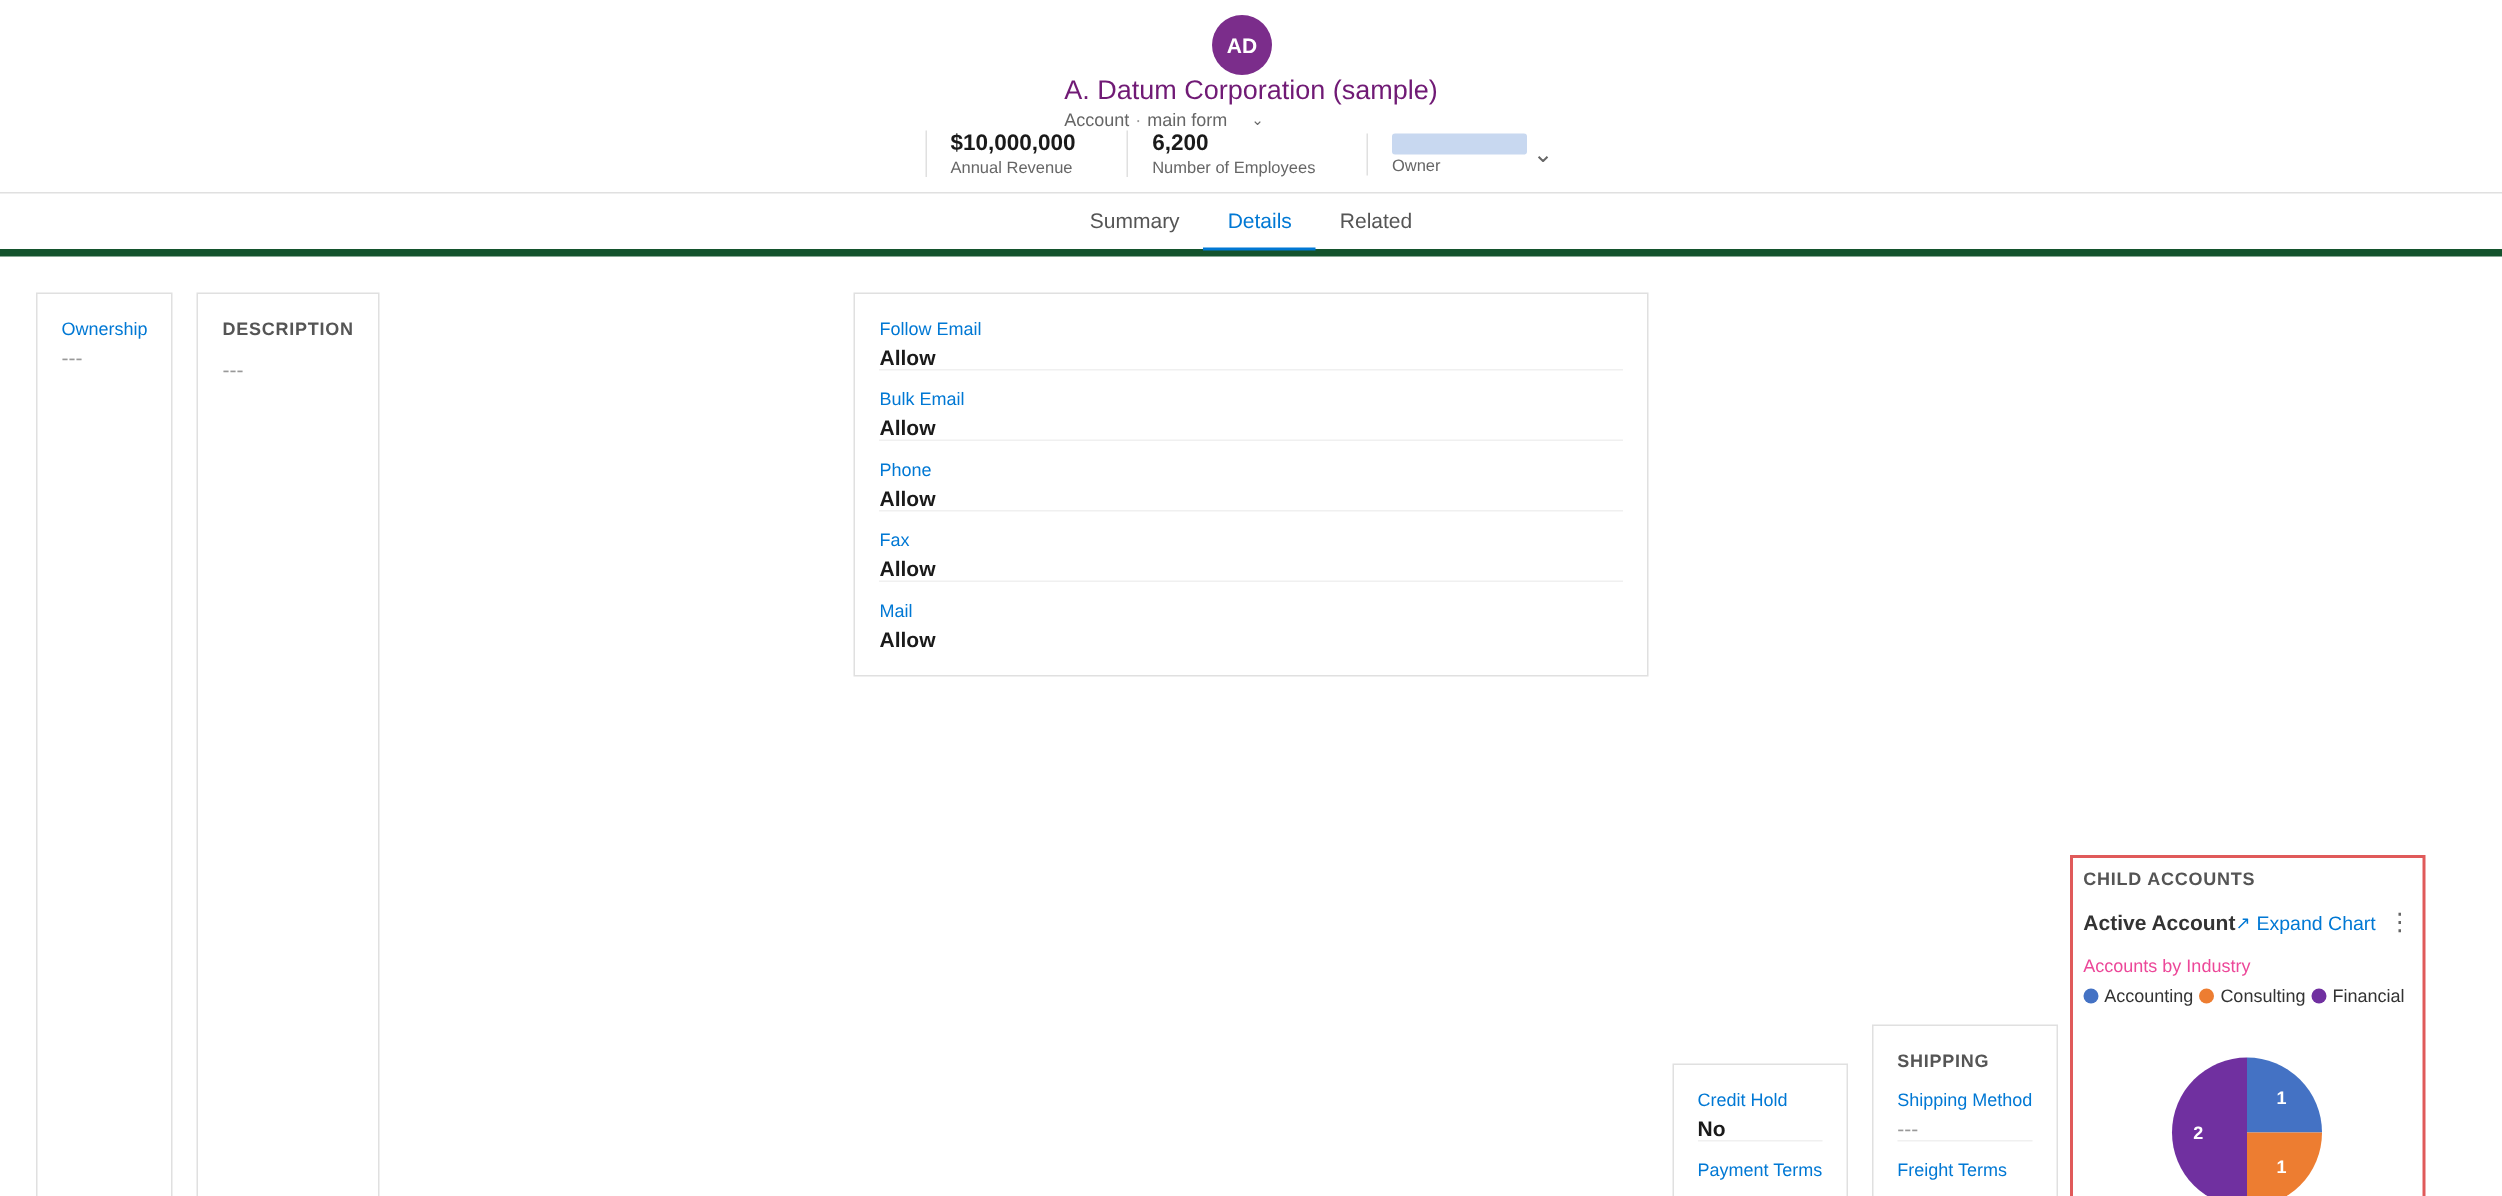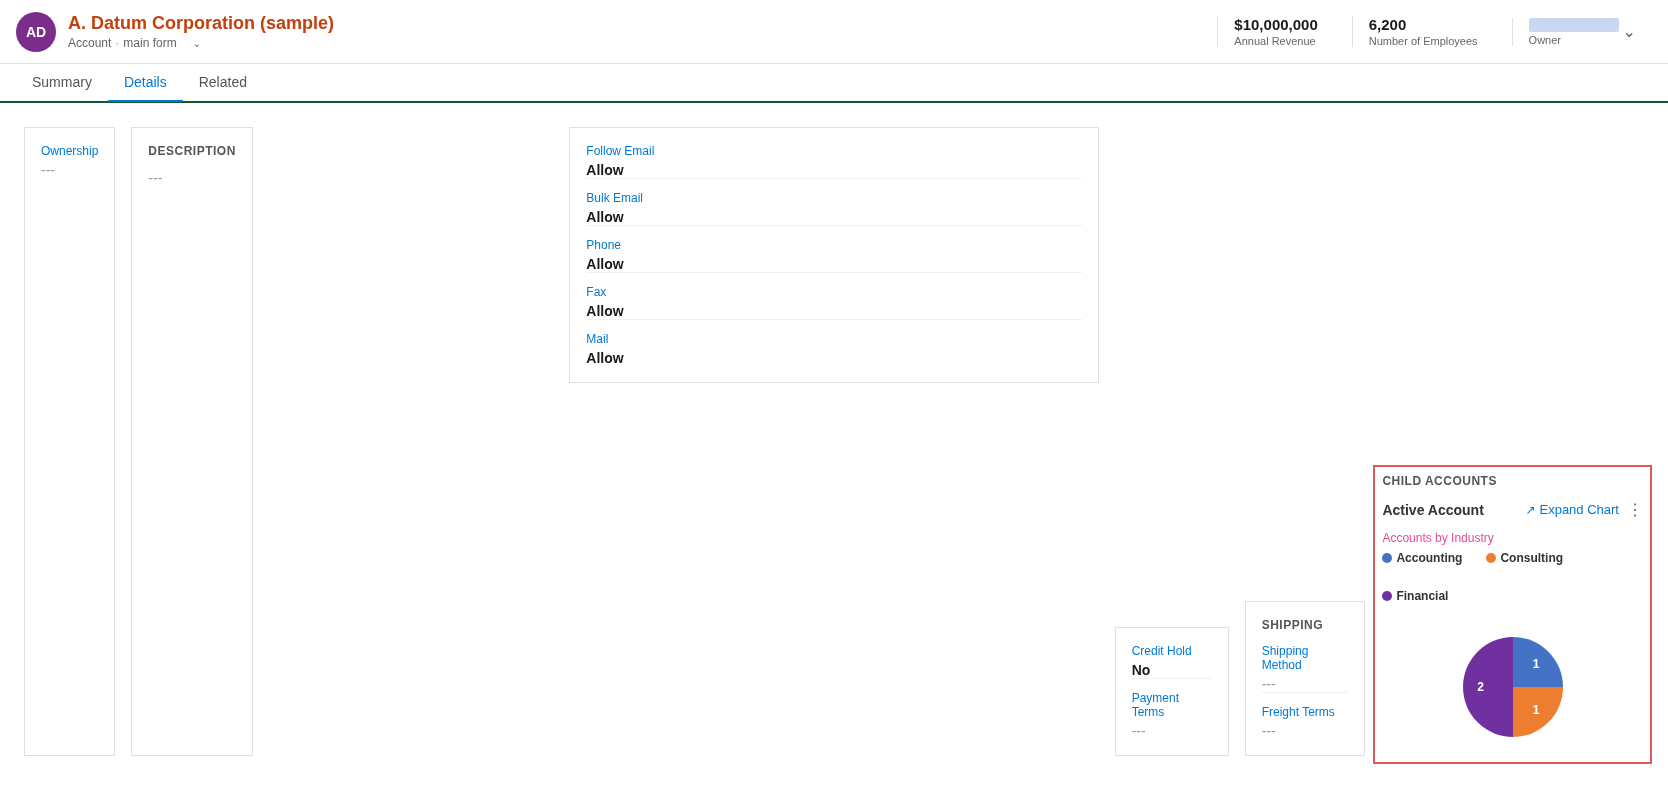--- a/index.html
+++ b/index.html
@@ -5,52 +5,54 @@
     * { box-sizing: border-box; margin: 0; padding: 0; }
     body { font-family: 'Segoe UI', sans-serif; font-size: 14px; color: #333; background: #fff; }
 
     
     .header {
       display: flex;
       align-items: center;
       padding: 10px 16px;
       border-bottom: 1px solid #e0e0e0;
       min-height: 64px;
+      flex-direction: column;
     }
     .avatar {
       width: 40px; height: 40px;
       border-radius: 50%;
       background: #7b2d8b;
       color: #fff;
       display: flex; align-items: center; justify-content: center;
       font-weight: 700; font-size: 14px;
       margin-right: 12px;
       flex-shrink: 0;
     }
     .header-title { flex: 1; }
-    .header-title h1 { font-size: 18px; font-weight: 700; color: #c2410c; }
+    .header-title h1 { font-size: 18px; font-weight: 400; color: #701a75; }
     .header-subtitle { font-size: 12px; color: #666; display: flex; align-items: center; gap: 4px; margin-top: 2px; }
     .header-subtitle .dot { color: #999; }
     .header-subtitle .form-link { color: #666; cursor: pointer; display: flex; align-items: center; gap: 16px; }
     .chevron-icon { font-size: 10px; color: #666; }
 
     .header-stats { display: flex; align-items: center; gap: 18px; }
     .stat-block { text-align: left; padding: 0 16px; border-left: 1px solid #e0e0e0; }
     .stat-value { font-size: 15px; font-weight: 600; color: #1a1a1a; }
     .stat-label { font-size: 11px; color: #666; margin-top: 2px; }
     .owner-block { padding: 0 16px; border-left: 1px solid #e0e0e0; display: flex; align-items: center; gap: 4px; }
     .owner-value { width: 90px; height: 14px; background: #c8d8f0; border-radius: 2px; }
     .owner-chevron { font-size: 16px; color: #666; cursor: pointer; }
 
     
     .nav-tabs {
       display: flex;
       padding: 0 16px;
-      border-bottom: 2px solid #14532d;
+      border-bottom: 5px solid #14532d;
       gap: 0;
+      justify-content: center;
     }
     .nav-tab {
       padding: 10px 16px;
       font-size: 14px;
       cursor: pointer;
       color: #555;
       border-bottom: 2px solid transparent;
       margin-bottom: -1px;
       user-select: none;
     }
@@ -101,21 +103,21 @@
 
     
     .chart-header { display: flex; align-items: center; justify-content: space-between; margin-bottom: 12px; }
     .chart-title { font-weight: 600; font-size: 14px; }
     .chart-actions { display: flex; align-items: center; gap: 8px; }
     .expand-btn { display: flex; align-items: center; gap: 4px; color: #0078d4; font-size: 13px; cursor: pointer; }
     .expand-icon { font-size: 12px; }
     .more-btn { color: #666; cursor: pointer; font-size: 16px; }
 
     .chart-subtitle { font-size: 12px; color: #ec4899; margin-bottom: 6px; }
-    .legend { display: flex; gap: 24px; margin-bottom: 16px; flex-wrap: wrap; font-weight: bold; }
+    .legend { display: flex; gap: 4px; margin-bottom: 16px; flex-wrap: wrap; }
     .legend-item { display: flex; align-items: center; gap: 4px; font-size: 12px; color: #333; }
     .legend-dot { width: 10px; height: 10px; border-radius: 50%; }
 
     .pie-container { display: flex; justify-content: center; align-items: center; padding: 8px 0; }
 
     
     svg.pie { width: 120px; height: 120px; }
   </style>
 </head>
 <body>

